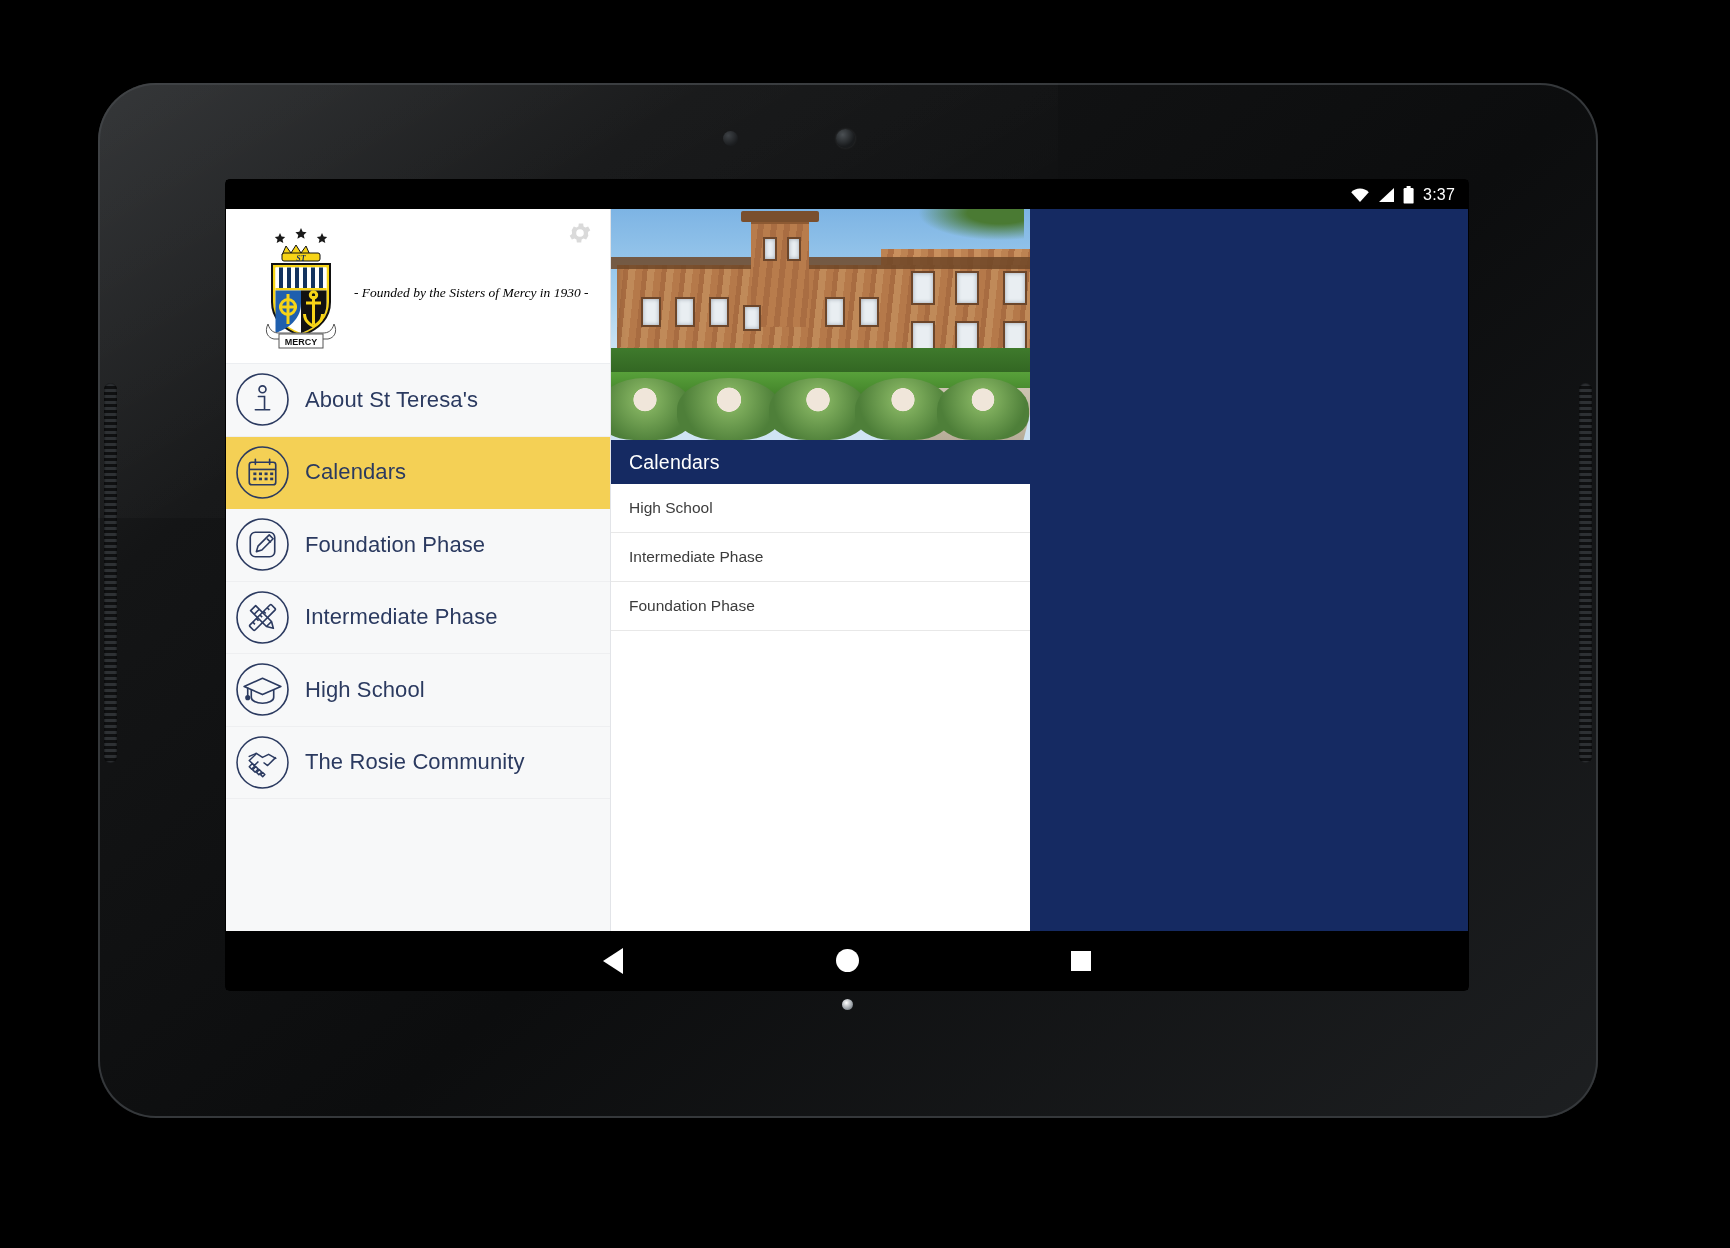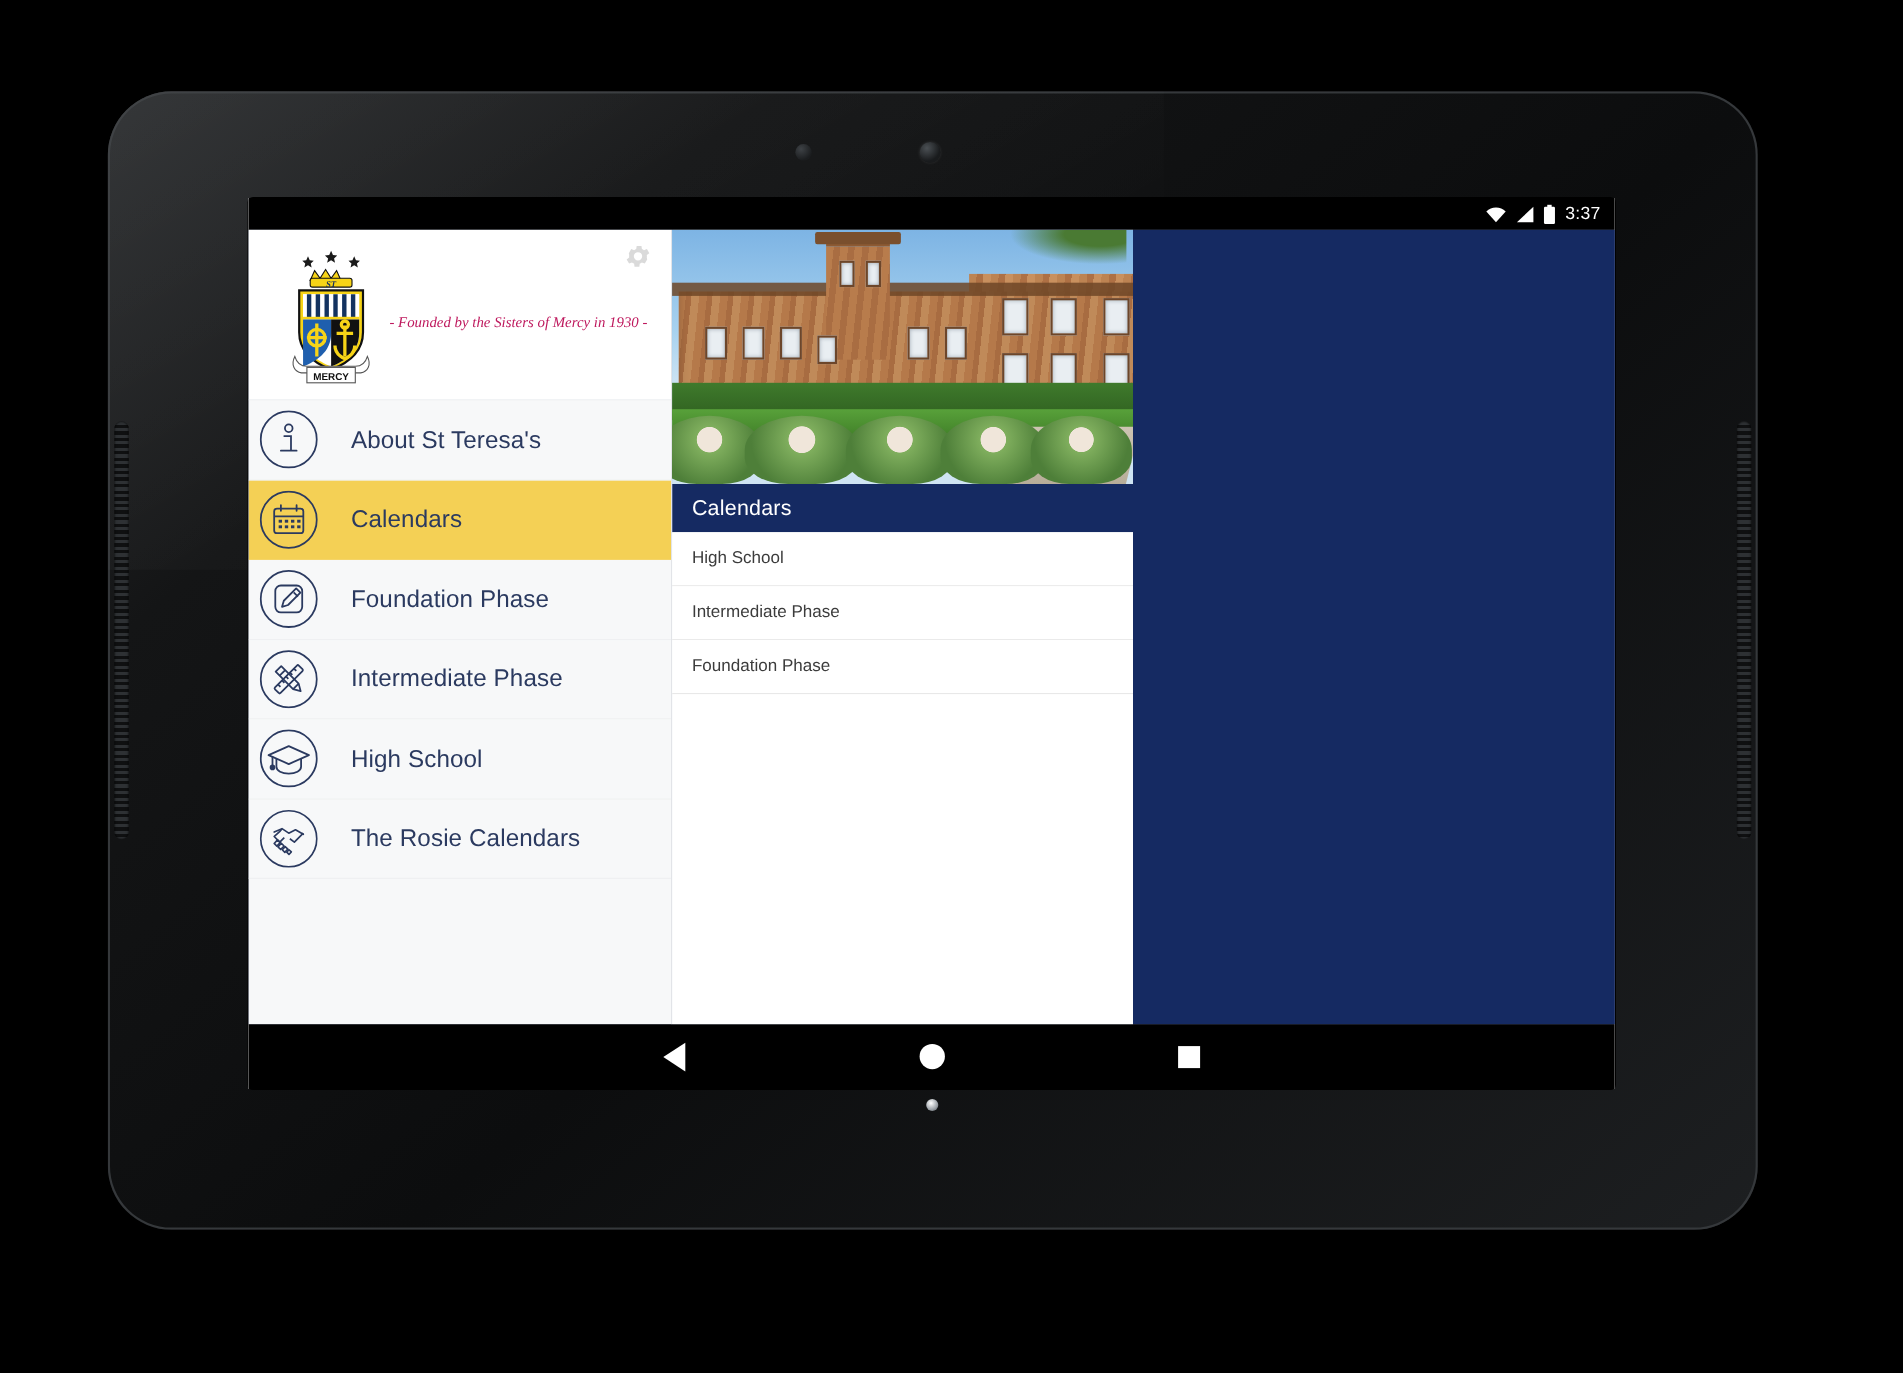--- a/index.html
+++ b/index.html
@@ -79,31 +79,31 @@
   }
   .crest { width: 98px; height: 128px; flex: 0 0 98px; position: relative; }
   .brand-text { margin-left: 4px; padding-top: 6px; }
   .brand-title {
     font-family: "Liberation Serif", serif;
     font-style: italic; font-size: 33px; color: #1c1c1c;
     letter-spacing: .3px; white-space: nowrap;
   }
   .brand-sub {
     font-family: "Liberation Serif", serif;
-    font-style: italic; font-size: 13.5px; color: #be185d;
+    font-style: italic; font-size: 13.5px; color: #000000;
     margin-top: 7px; white-space: nowrap;
   }
   .gear-btn {
     position: absolute; right: 17px; top: 11px; width: 26px; height: 26px;
     opacity: .32;
   }
 
   .menu { list-style: none; }
   .menu-item {
-    display: flex; align-items: center; gap: 30px;
+    display: flex; align-items: center; gap: 16px;
     height: 72.5px; padding-left: 10px; cursor: pointer;
     border-bottom: 1px solid #eeeff1;
     background: #f7f8f9;
   }
   .menu-item.active { background: #f4d055; border-bottom-color: #f4d055; }
   .menu-ico { width: 53px; height: 53px; flex: 0 0 53px; }
   .menu-label { font-size: 22px; color: #2b3a60; letter-spacing: .1px; }
 
   
   .content { width: 419px; flex: 0 0 419px; background: #fff;
@@ -363,21 +363,21 @@
                   <circle cx="26" cy="26" r="25"></circle>
                   <path d="M13 20 l7 -3 6 4 6 -3 7 4" stroke-linecap="round" stroke-linejoin="round"></path>
                   <path d="M20 17 c-2 3 -5 5 -7 7 l5 5 4 -4" stroke-linejoin="round"></path>
                   <path d="M39 21 c-2 2 -5 5 -8 8 l-4 -3" stroke-linejoin="round"></path>
                   <path d="M16 27 l-3 3.2 2.4 2.4 3 -3.1z" stroke-linejoin="round"></path>
                   <path d="M19.4 30 l-3 3.2 2.4 2.4 3 -3.1z" stroke-linejoin="round"></path>
                   <path d="M22.8 33 l-2.6 2.8 2.3 2.3 2.7 -2.8z" stroke-linejoin="round"></path>
                   <path d="M26.2 35.8 l-2 2.2 2 2 2.1 -2.2z" stroke-linejoin="round"></path>
                 </svg>
               </span>
-              <span class="menu-label">The Rosie Calendars</span>
+              <span class="menu-label">The Rosie Community</span>
             </li>
 
           </ul>
         </div>
 
         <div class="content">
 
           <div class="hero">
             <div class="hero-sky"></div>
             <div class="hero-branch"></div>

